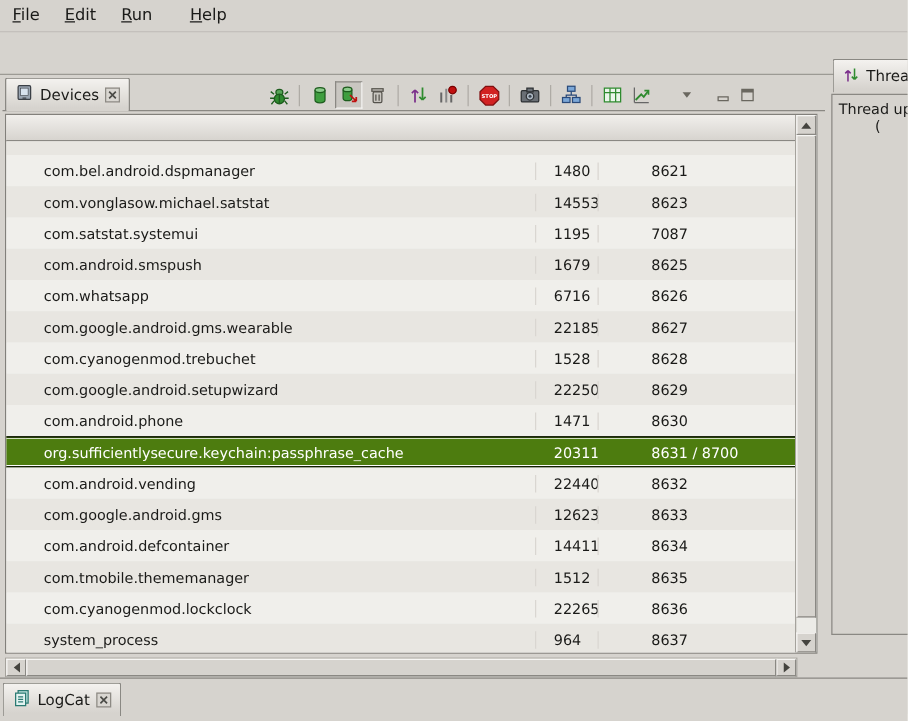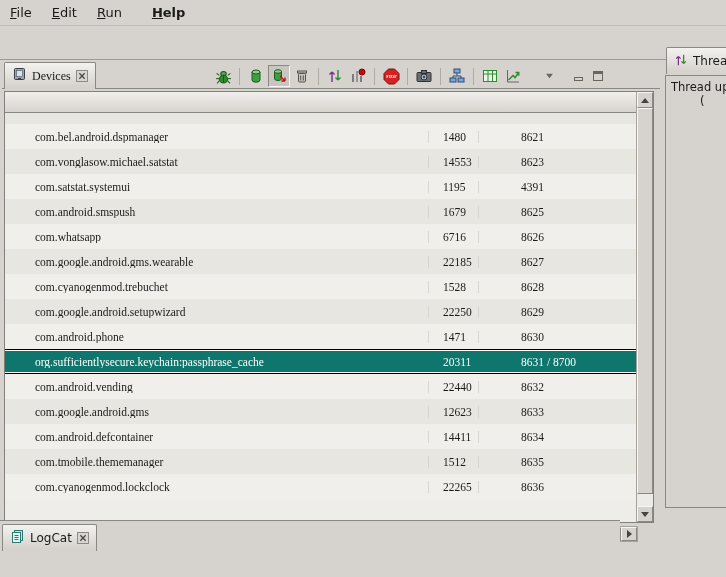--- a/index.html
+++ b/index.html
@@ -15,21 +15,21 @@
   }
 
   
   .menubar{
     position:absolute; left:0; top:0; width:726px; height:26px;
     display:flex; align-items:stretch;
     background:#d6d3ce; border-bottom:1px solid #bebbb6;
     font-size:13px;
   }
   .menu-item{ padding:5px 10px 0 10px; }
-  .menu-item.gap{ margin-left:10px;font-weight:bold; }
+  .menu-item.gap{ margin-left:10px; }
 
   
   .main-toolbar{
     position:absolute; left:0; top:26px; width:726px; height:34px;
     background:#d6d3ce; border-bottom:1px solid #9c9a94;
   }
 
   
   .tab{
     position:absolute; display:flex; align-items:center; gap:5px;
@@ -39,21 +39,21 @@
     border-radius:2px 2px 0 0; z-index:3;
     white-space:nowrap; font-size:12px;
   }
   .closebox{
     width:12px; height:12px; border:1px solid #8d8a84;
     display:flex; align-items:center; justify-content:center;
     background:#d9d6d1;
   }
 
   
-  .devices-panel{ position:absolute; left:2px; top:60px; width:660px; height:488px;font-family:Liberation Serif, serif; }
+  .devices-panel{ position:absolute; left:2px; top:60px; width:660px; height:488px; }
   .dev-tabrow{ position:absolute; left:0; top:2px; width:658px; height:27px; border-bottom:1px solid #8a8883; }
   .tab.devices{ left:2px; top:0; }
 
   .dtoolbar{ position:absolute; left:210px; top:2px; height:24px; display:flex; align-items:center; gap:1px; }
   .tbtn{
     width:22px; height:22px; display:flex; align-items:center; justify-content:center;
     border:1px solid transparent;
   }
   .tbtn.pressed{
     border-color:#8a8883 #f5f4f2 #f5f4f2 #8a8883;
@@ -84,21 +84,21 @@
   .row.partial{ height:11px; }
   .cell{ display:flex; align-items:center; overflow:hidden; white-space:nowrap; border-right:1px solid #d9d6d1; }
   .c-name{ width:424px; padding-left:30px; }
   .c-pid{ width:50px; padding-left:14px; }
   .c-a{ width:17px; }
   .c-b{ width:17px; }
   .c-port{ flex:1; padding-left:8px; border-right:none; }
   .tbody .row:nth-child(odd){ background:#e8e6e1; }
   .tbody .row:nth-child(even){ background:#f0efeb; }
   .tbody .row.selected{
-    background:#0f766e; color:#ffffff;
+    background:#4d7c0f; color:#ffffff;
     border-top:1px solid #000; border-bottom:1px solid #000;
     box-shadow:inset 0 1px 0 #fdfdfb, inset 0 -1px 0 #fdfdfb;
   }
   .tbody .row.selected .cell{ border-right-color:transparent; }
 
   
   .vscroll{
     position:absolute; right:0; top:0; width:17px; height:430px;
     display:flex; flex-direction:column; background:#ecebe7; border-left:1px solid #a5a29c;
   }
@@ -137,21 +137,21 @@
   .threads-content{
     position:absolute; left:1px; top:30px; width:72px; height:433px;
     border:1px solid #8a8883; background:#d6d3ce; padding-top:4px;
     overflow:hidden;
   }
   .threads-line1{ margin-left:5px; white-space:nowrap; }
   .threads-line2{ margin-left:34px; white-space:nowrap; }
 
   
   .bottom-bar{
-    position:absolute; left:0; top:520px; width:620px; height:29px;
+    position:absolute; left:0; top:542px; width:726px; height:29px;
     background:#d6d3ce; border-top:1px solid #8a8883;
   }
   .tab.logcat{ left:2px; top:3px; }
 </style>
 </head>
 <body>
 
 <div class="menubar">
   <span class="menu-item"><u>F</u>ile</span>
   <span class="menu-item"><u>E</u>dit</span>
@@ -331,21 +331,21 @@
     <div class="cell c-pid">14553</div>
     <div class="cell c-a"></div>
     <div class="cell c-b"></div>
     <div class="cell c-port">8623</div>
   </div>
         <div class="row">
     <div class="cell c-name">com.satstat.systemui</div>
     <div class="cell c-pid">1195</div>
     <div class="cell c-a"></div>
     <div class="cell c-b"></div>
-    <div class="cell c-port">4391</div>
+    <div class="cell c-port">7087</div>
   </div>
         <div class="row">
     <div class="cell c-name">com.android.smspush</div>
     <div class="cell c-pid">1679</div>
     <div class="cell c-a"></div>
     <div class="cell c-b"></div>
     <div class="cell c-port">8625</div>
   </div>
         <div class="row">
     <div class="cell c-name">com.whatsapp</div>
@@ -416,20 +416,27 @@
     <div class="cell c-a"></div>
     <div class="cell c-b"></div>
     <div class="cell c-port">8635</div>
   </div>
         <div class="row">
     <div class="cell c-name">com.cyanogenmod.lockclock</div>
     <div class="cell c-pid">22265</div>
     <div class="cell c-a"></div>
     <div class="cell c-b"></div>
     <div class="cell c-port">8636</div>
+  </div>
+        <div class="row">
+    <div class="cell c-name">system_process</div>
+    <div class="cell c-pid">964</div>
+    <div class="cell c-a"></div>
+    <div class="cell c-b"></div>
+    <div class="cell c-port">8637</div>
   </div>
       </div>
 
     <div class="vscroll">
       <div class="sb-btn">
           <span class="tri-up"></span>
         </div>
       <div class="vtrack">
         <div class="vthumb"></div>
       </div>

